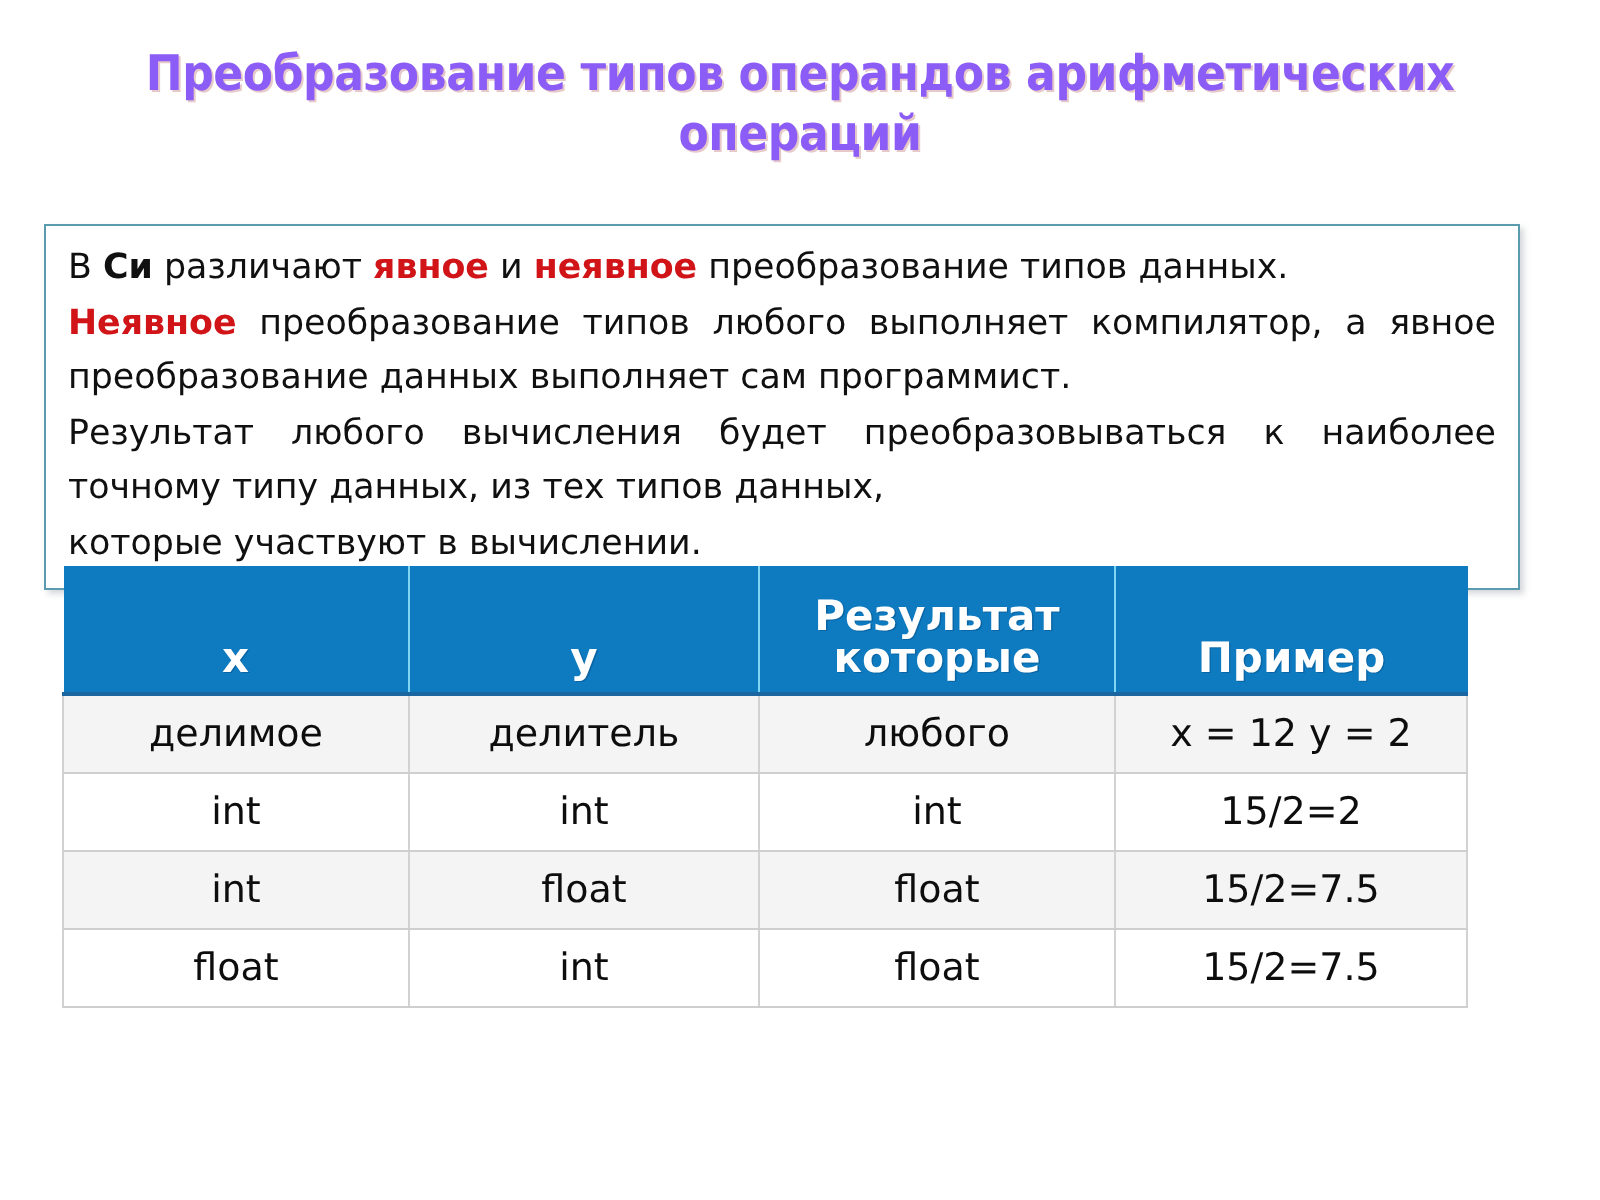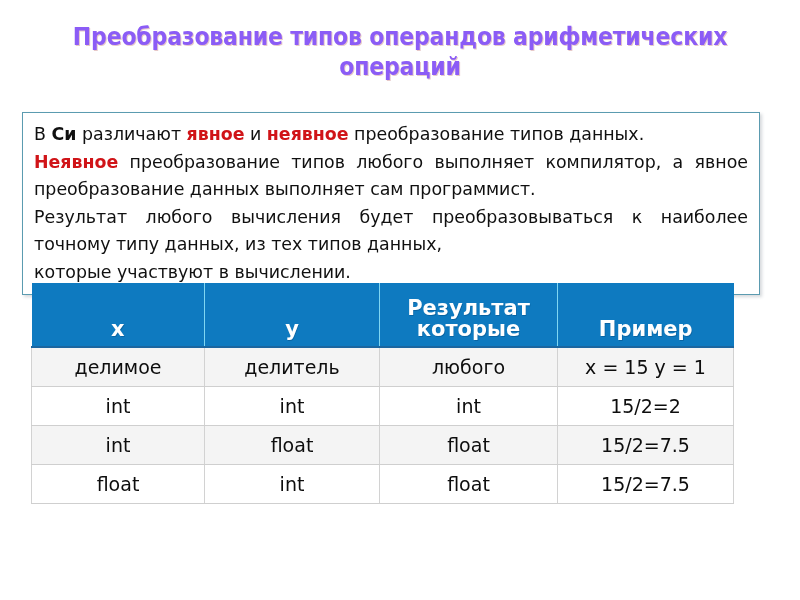--- a/index.html
+++ b/index.html
@@ -142,21 +142,21 @@
         <span>которые</span>
       </th>
       <th>Пример</th>
     </tr>
   </thead>
   <tbody>
     <tr class="odd">
       <td>делимое</td>
       <td>делитель</td>
       <td>любого</td>
-      <td>x = 15 y = 1</td>
+      <td>x = 12 y = 2</td>
     </tr>
     <tr class="even">
       <td>int</td>
       <td>int</td>
       <td>int</td>
       <td>15/2=2</td>
     </tr>
     <tr class="odd">
       <td>int</td>
       <td>float</td>

